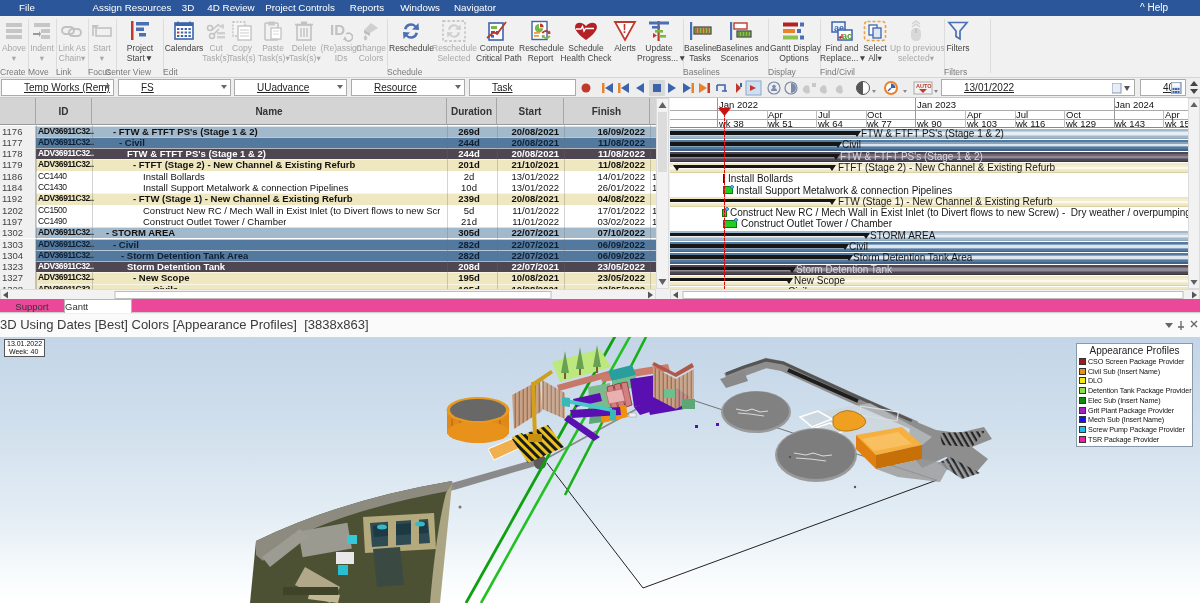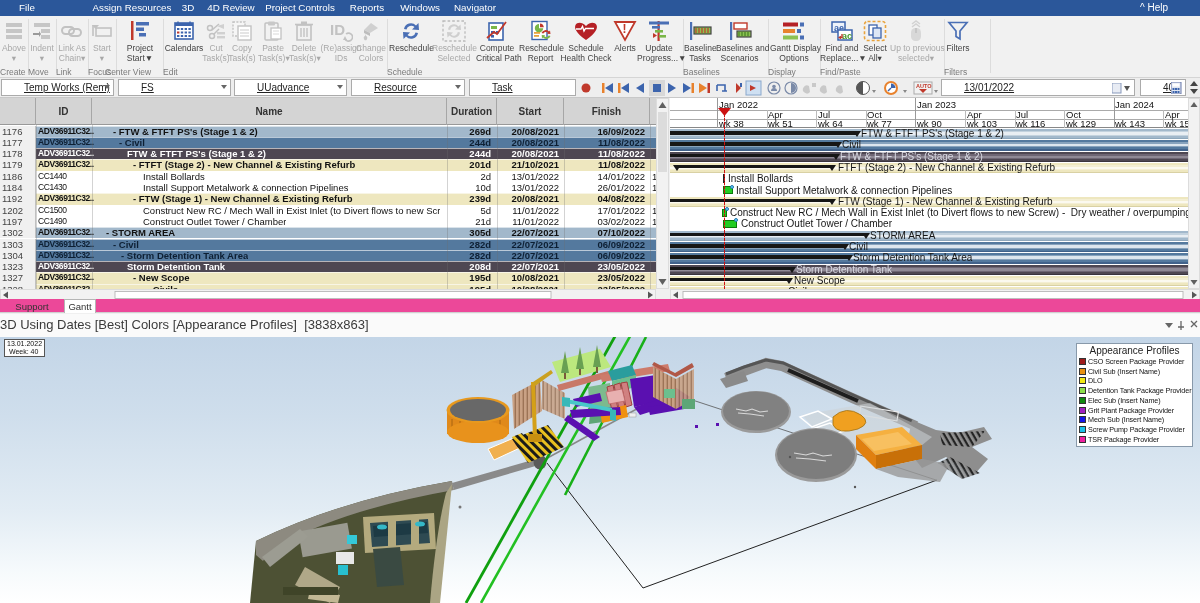--- a/index.html
+++ b/index.html
@@ -25,21 +25,21 @@
 .combo .dd { position:absolute; right:3px; top:5px; width:0; height:0; border-left:3px solid transparent; border-right:3px solid transparent; border-top:4px solid #666; }
 
 #tablearea { position:absolute; left:0; top:98px; width:656px; height:191px; background:#fff; overflow:hidden; }
 #thead { position:absolute; left:0; top:0; width:656px; height:27px; background:#d4d4d4; border-bottom:1px solid #999; }
 #thead div { position:absolute; top:0; height:27px; font-size:10px; font-weight:bold; color:#333; text-align:center; line-height:27px; border-right:1px solid #a6a6a6; }
 .trow { position:absolute; left:0; width:656px; height:11.3px; box-shadow:inset 0 1px 0 rgba(255,255,255,.6); font-size:9.5px; line-height:11.3px; color:#111; white-space:nowrap; }
 .trow .rn { position:absolute; left:0; top:0; width:36px; height:11.3px; background:#f0f0f0; color:#444; font-size:9.5px; font-weight:normal; text-align:left; padding-left:2px; border-right:1px solid #c0c0c0; }
 .trow .c { position:absolute; top:0; height:11.3px; overflow:hidden; }
 .trow.b { font-weight:bold; }
 .cid { left:38px; width:56px; font-size:8.5px; letter-spacing:-0.45px; }
-.cdur { left:447px; width:44px; text-align:right; }
+.cdur { left:447px; width:44px; text-align:center; }
 .cst { left:497px; width:62px; text-align:right; }
 .cfn { left:564px; width:81px; text-align:right; }
 .cx { left:650px; width:8px; padding-left:2px; }
 
 #gantt { position:absolute; left:670px; top:98px; width:518px; height:191px; background:#fff; overflow:hidden; }
 .gh { position:absolute; font-size:9.5px; color:#111; white-space:nowrap; }
 .grow { position:absolute; left:0; width:518px; height:11.3px; box-shadow:inset 0 1px 0 rgba(255,255,255,.75); }
 .gbar { position:absolute; background:#161616; height:3.5px; }
 .glab { position:absolute; font-size:10px; color:#161616; white-space:nowrap; line-height:11px; }
 .gtri { position:absolute; width:0; height:0; border-left:4px solid transparent; border-right:4px solid transparent; border-top:6px solid #161616; }
@@ -439,21 +439,21 @@
       </div>
     <div class="glabel" style="left:0;width:28px">Create</div>
     <div class="glabel" style="left:28px;width:28px">Move</div>
     <div class="glabel" style="left:56px;width:32px">Link</div>
     <div class="glabel" style="left:88px;width:28px">Focus</div>
     <div class="glabel" style="left:105px;width:70px">Center View</div>
     <div class="glabel" style="left:163px;width:224px">Edit</div>
     <div class="glabel" style="left:387px;width:296px">Schedule</div>
     <div class="glabel" style="left:683px;width:85px">Baselines</div>
     <div class="glabel" style="left:768px;width:52px">Display</div>
-    <div class="glabel" style="left:820px;width:124px">Find/Paste</div>
+    <div class="glabel" style="left:820px;width:124px">Find/Civil</div>
     <div class="glabel" style="left:944px;width:46px">Filters</div>
   </div>
   <div id="filterrow">
     <div class="combo" style="left:1px;width:113px">Temp Works (Rem)<span class="dd"></span></div>
     <div class="combo" style="left:118px;width:113px">FS<span class="dd"></span></div>
     <div class="combo" style="left:234px;width:113px">UUadvance<span class="dd"></span></div>
     <div class="combo" style="left:351px;width:114px">Resource<span class="dd"></span></div>
     <div class="combo" style="left:469px;width:107px">Task</div>
     <svg class="abs" style="left:578px;top:2px" width="360" height="16">
       <circle cx="8" cy="8" r="4.5" fill="#c0392b"></circle>
@@ -793,21 +793,21 @@
       </svg>
     <div class="sbar" style="left:670px;top:289px;width:530px;height:11px"></div>
     <svg class="abs" style="left:671px;top:291px" width="528" height="8">
         <path d="M2 4 L7 0.5 L7 7.5 Z" fill="#555"></path>
         <path d="M526 4 L521 0.5 L521 7.5 Z" fill="#555"></path>
         <rect x="12" y="0.5" width="500" height="7" fill="#ffffff" stroke="#b0b0b0" stroke-width="0.8"></rect>
       </svg>
   </div>
   <div id="btabs">
     <div class="abs" style="left:2px;top:1px;width:60px;height:13px;font-size:9.5px;color:#333;text-align:center;line-height:13px">Support</div>
-    <div class="abs" style="left:64px;top:0;width:32px;height:14px;background:#fff;border:1px solid #b5b5b5;border-bottom:none;font-size:9.5px;color:#333;text-align:center;line-height:13px">Gantt</div>
+    <div class="abs" style="left:64px;top:0;width:68px;height:14px;background:#fff;border:1px solid #b5b5b5;border-bottom:none;font-size:9.5px;color:#333;line-height:13px">Gantt</div>
   </div>
   <div id="ptitle">
     <div class="abs" style="left:0px;top:3px;font-size:13px;color:#3a3a3a">3D Using Dates [Best] Colors [Appearance Profiles]&nbsp; [3838x863]</div>
     <svg class="abs" style="left:1164px;top:5px" width="36" height="12">
         <path d="M1 4 L9 4 L5 9 Z" fill="#666"></path>
         <g stroke="#666" stroke-width="1.3" fill="none">
           <path d="M17 2 L17 8 M14 8 L20 8 M17 8 L17 11"></path>
           <path d="M27 2 L33 8 M33 2 L27 8"></path>
         </g>
       </svg>

